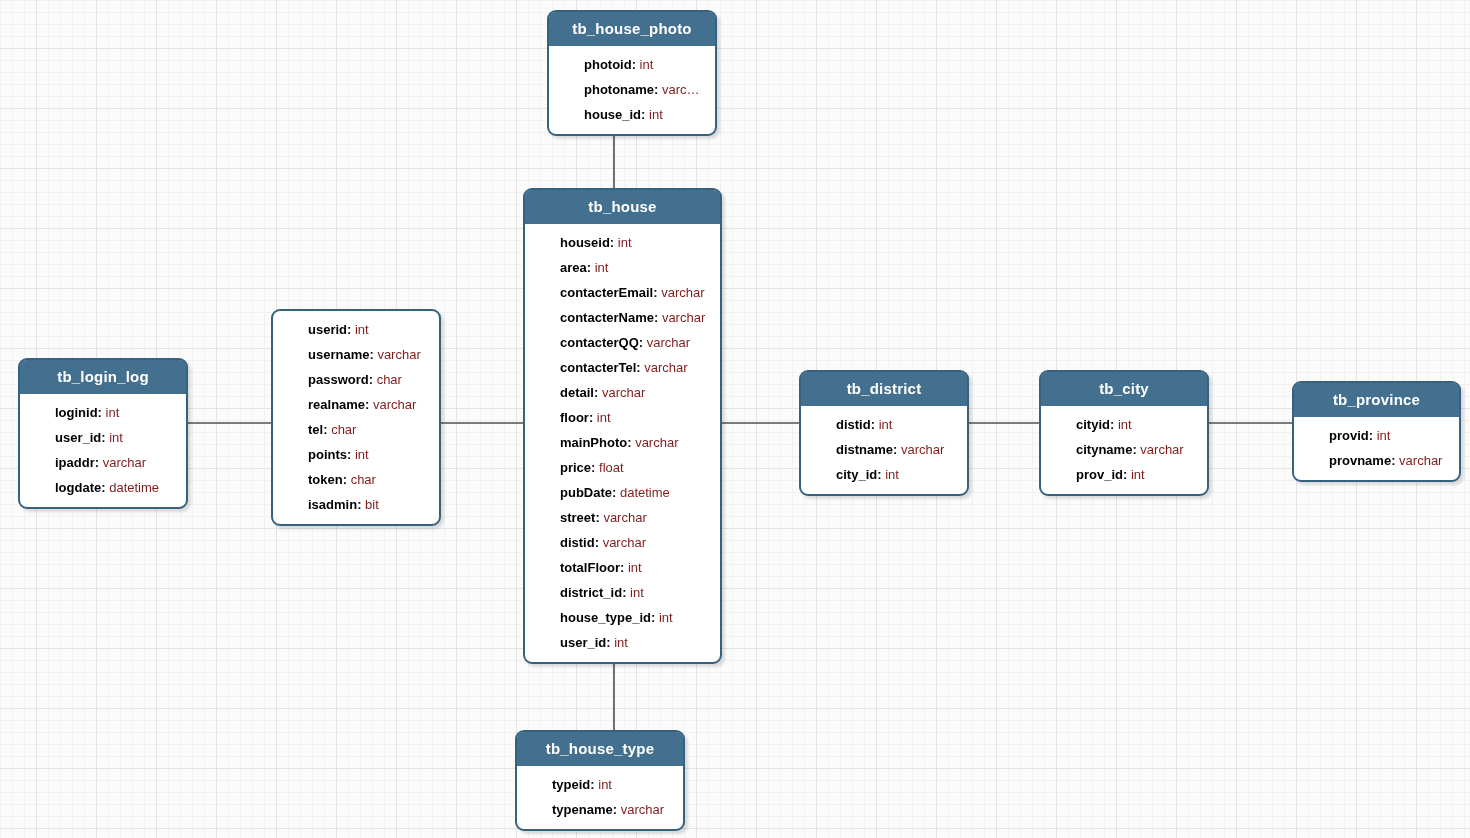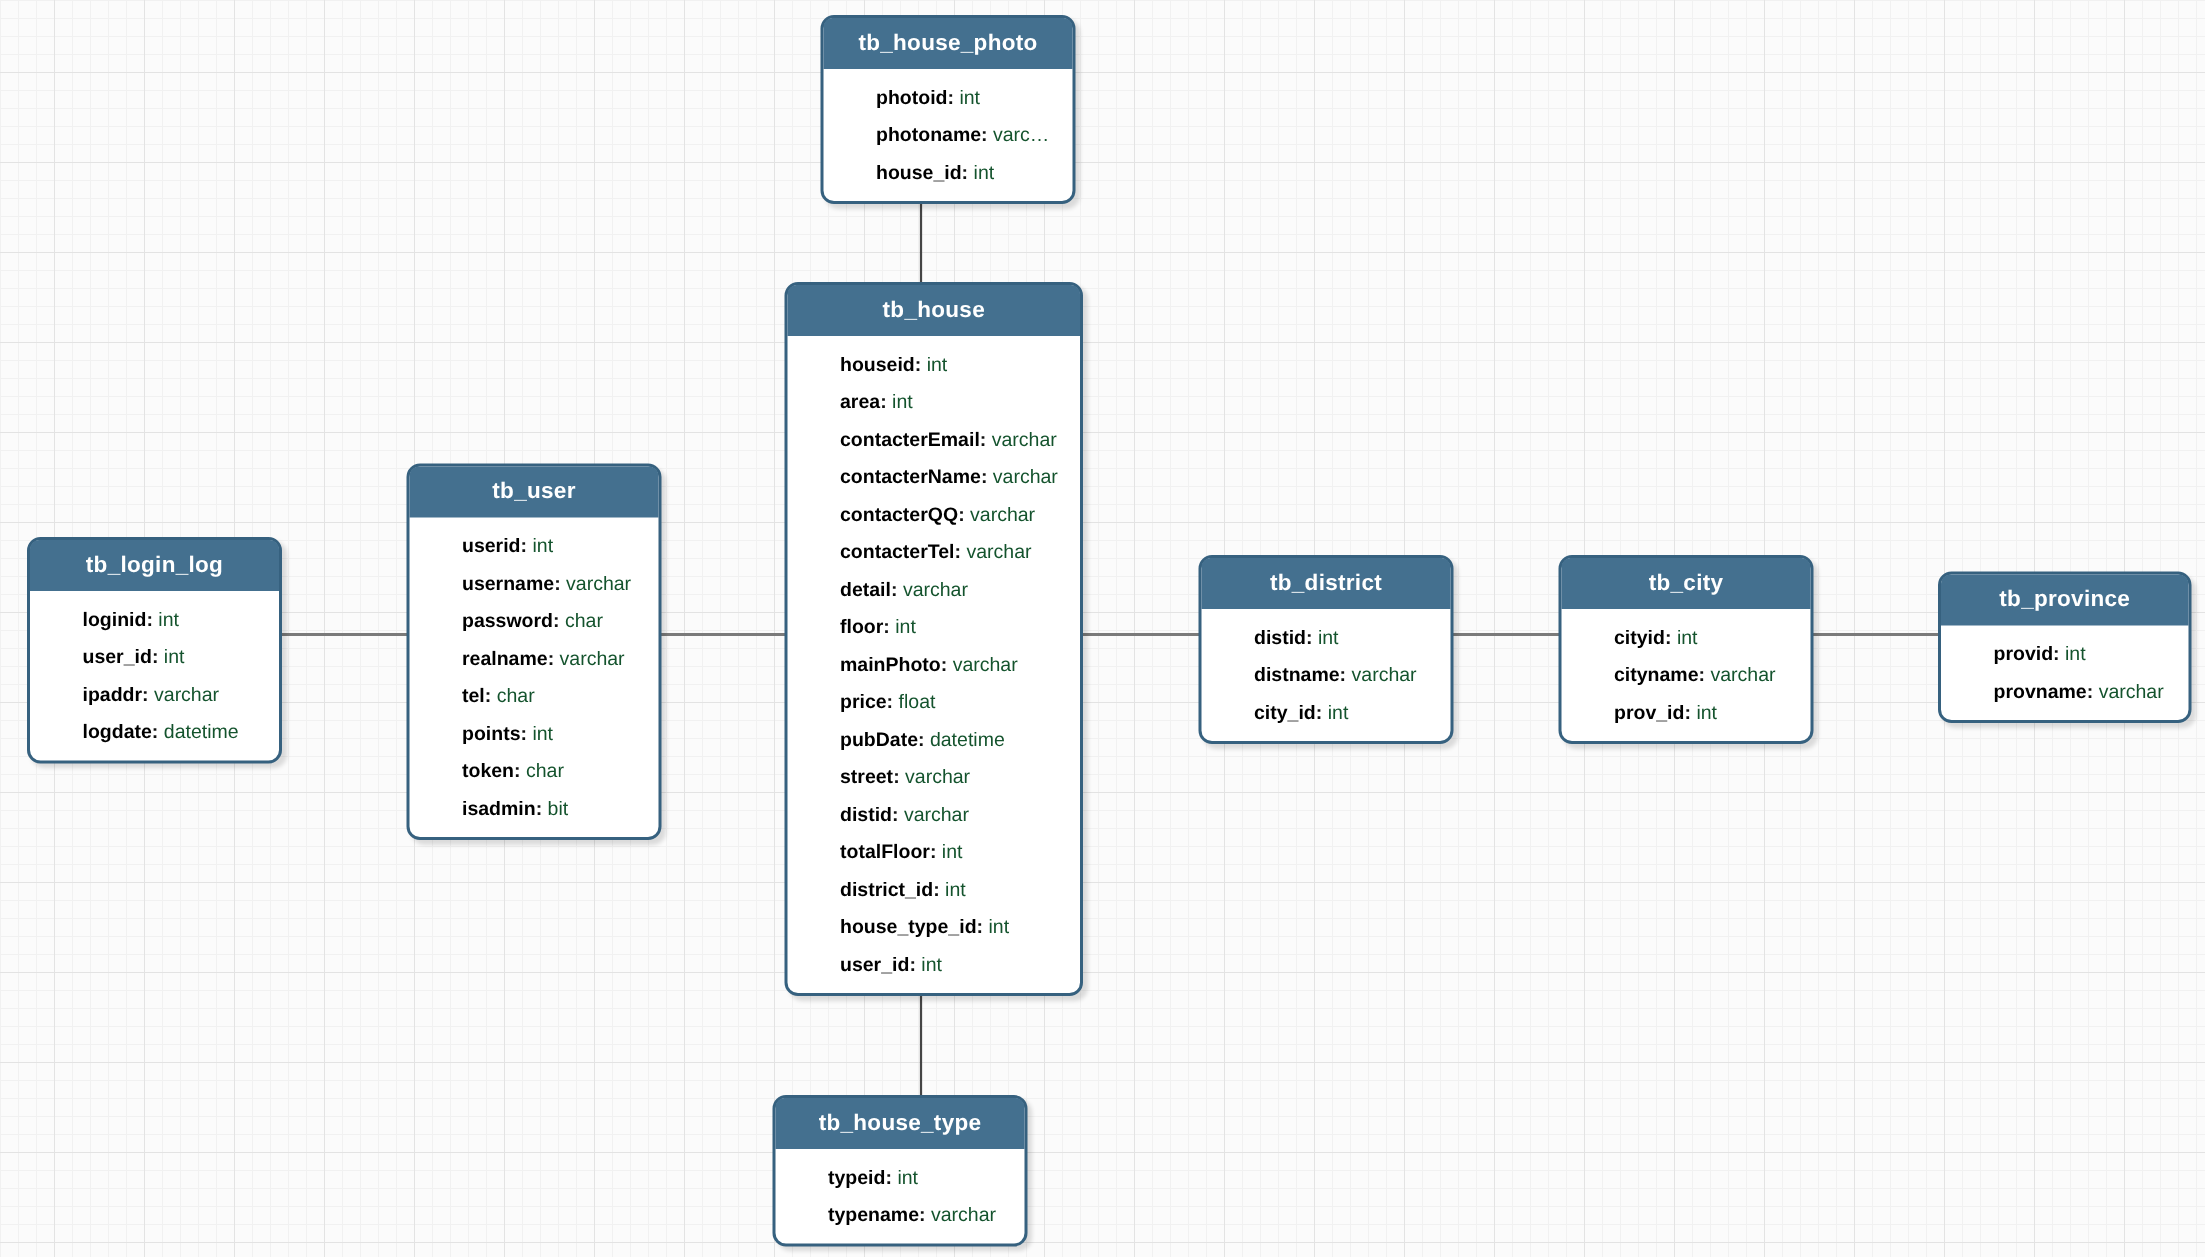--- a/index.html
+++ b/index.html
@@ -47,21 +47,21 @@
   }
   .field-row{
     height:25px;line-height:25px;
     padding:0 8px 0 35px;
     font-size:13px;
     white-space:nowrap;
     overflow:hidden;
   }
   .fname{color:#000000;font-weight:bold;}
   .fsep{color:#111111;font-weight:bold;}
-  .ftype{color:#14532d;font-weight:normal;}
+  .ftype{color:#7f1d1d;font-weight:normal;}
 </style>
 </head>
 <body>
 
 <div id="canvas">
   <svg id="connector-layer" width="1470" height="838" viewBox="0 0 1470 838">
       <line x1="614" y1="131" x2="614" y2="189" class="connector-v"></line>
       <line x1="614" y1="664" x2="614" y2="731" class="connector-v"></line>
       <line x1="188" y1="423" x2="272" y2="423" class="connector-h"></line>
       <line x1="440" y1="423" x2="524" y2="423" class="connector-h"></line>
@@ -94,21 +94,20 @@
           <div class="field-row"><span class="fname">pubDate</span><span class="fsep">: </span><span class="ftype">datetime</span></div>
           <div class="field-row"><span class="fname">street</span><span class="fsep">: </span><span class="ftype">varchar</span></div>
           <div class="field-row"><span class="fname">distid</span><span class="fsep">: </span><span class="ftype">varchar</span></div>
           <div class="field-row"><span class="fname">totalFloor</span><span class="fsep">: </span><span class="ftype">int</span></div>
           <div class="field-row"><span class="fname">district_id</span><span class="fsep">: </span><span class="ftype">int</span></div>
           <div class="field-row"><span class="fname">house_type_id</span><span class="fsep">: </span><span class="ftype">int</span></div>
           <div class="field-row"><span class="fname">user_id</span><span class="fsep">: </span><span class="ftype">int</span></div>
         </div>
       </div>
       <div class="table" style="left: 271px; top: 309px; width: 170px;">
-        <div class="table-header"><span>tb_user</span></div>
         <div class="table-body">
           <div class="field-row"><span class="fname">userid</span><span class="fsep">: </span><span class="ftype">int</span></div>
           <div class="field-row"><span class="fname">username</span><span class="fsep">: </span><span class="ftype">varchar</span></div>
           <div class="field-row"><span class="fname">password</span><span class="fsep">: </span><span class="ftype">char</span></div>
           <div class="field-row"><span class="fname">realname</span><span class="fsep">: </span><span class="ftype">varchar</span></div>
           <div class="field-row"><span class="fname">tel</span><span class="fsep">: </span><span class="ftype">char</span></div>
           <div class="field-row"><span class="fname">points</span><span class="fsep">: </span><span class="ftype">int</span></div>
           <div class="field-row"><span class="fname">token</span><span class="fsep">: </span><span class="ftype">char</span></div>
           <div class="field-row"><span class="fname">isadmin</span><span class="fsep">: </span><span class="ftype">bit</span></div>
         </div>

